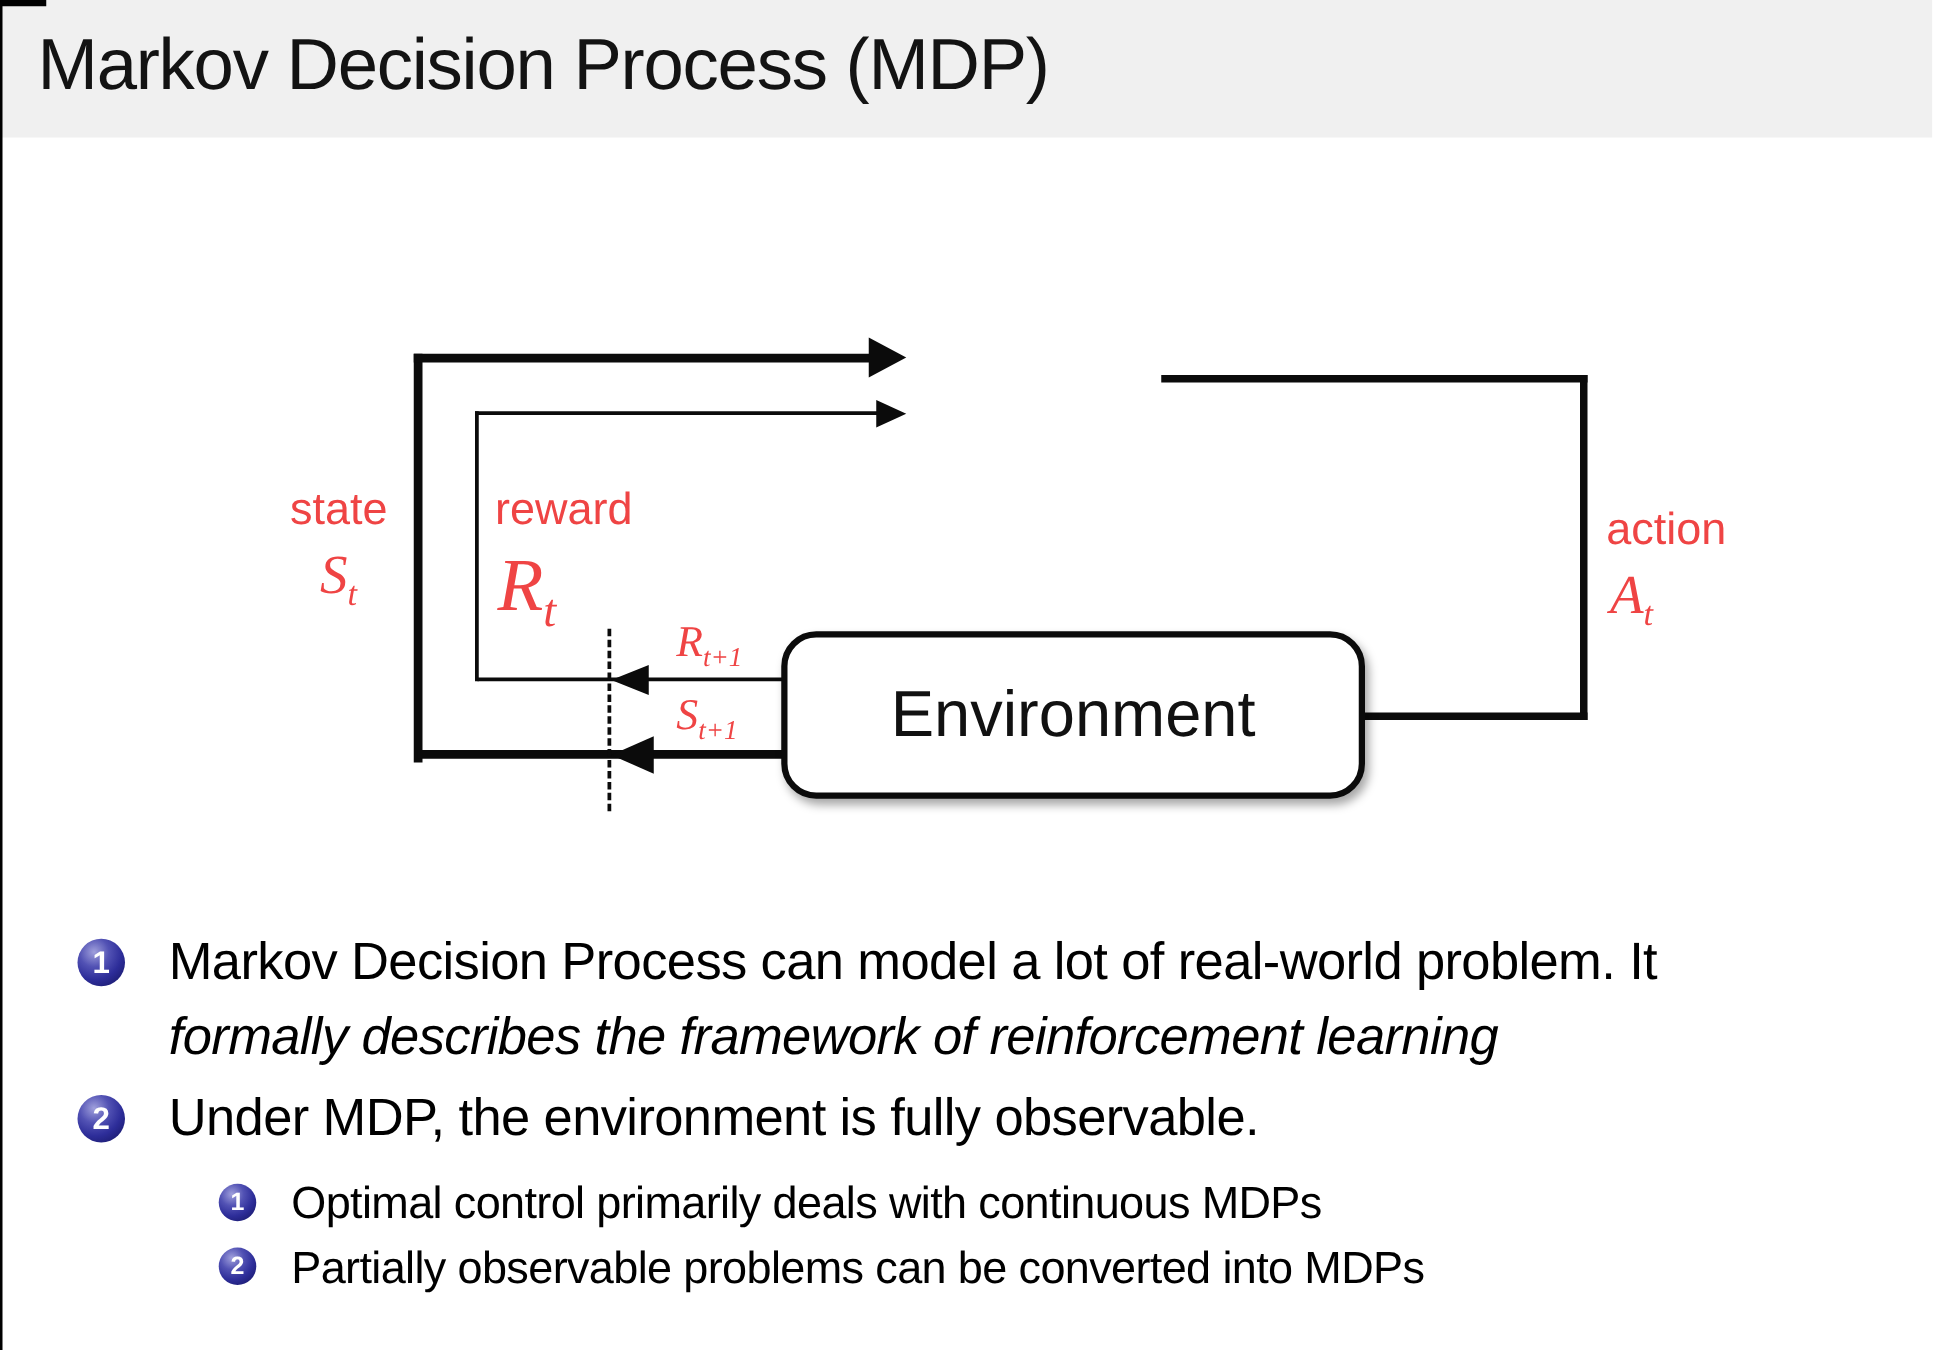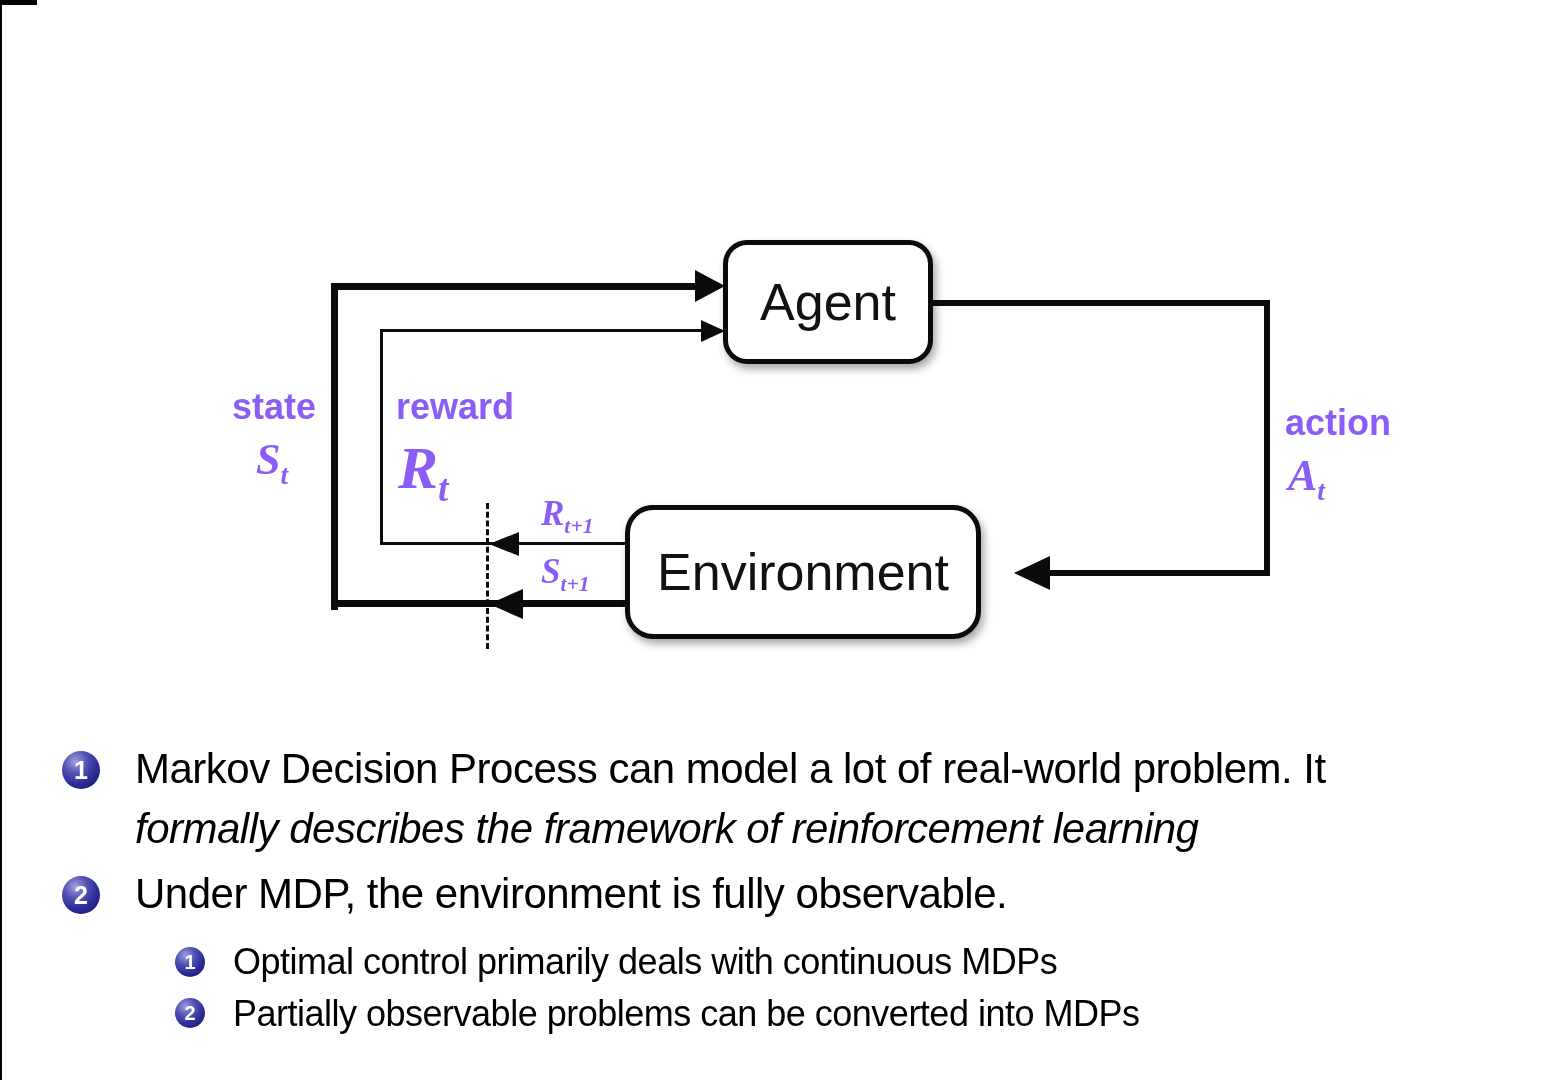--- a/index.html
+++ b/index.html
@@ -28,21 +28,21 @@
   .diagram { position:absolute; left:0; top:0; width:1546px; height:740px; }
 
   .node {
     position:absolute; box-sizing:border-box;
     background:#ffffff; border:5px solid #0b0b0b;
     display:flex; align-items:center; justify-content:center;
     box-shadow: 3px 5px 8px rgba(0,0,0,0.35);
     z-index: 3;
   }
   .agent-box { left:723px; top:240px; width:210px; height:124px; border-radius:24px; }
-  .env-box   { left:625px; top:505px; width:356px; height:134px; border-radius:28px; }
+  .env-box   { left:625px; top:505px; width:467px; height:134px; border-radius:28px; }
   .node-label { font-size:52px; color:#111; }
 
   .ln { position:absolute; background:#0b0b0b; z-index:1; }
   
   .state-v      { left:331px; top:283px; width:7px;  height:327px; }
   .state-h-top  { left:331px; top:283px; width:372px; height:7px; }
   .state-h-bot  { left:334px; top:600px; width:293px; height:7px; }
   
   .reward-v     { left:380px; top:329px; width:3px;  height:216px; }
   .reward-h-top { left:380px; top:329px; width:325px; height:3px; }
@@ -57,21 +57,21 @@
     border-left:3px dashed #0b0b0b; z-index:2;
   }
 
   .arr { position:absolute; width:0; height:0; z-index:2; }
   .arr-state-in   { left:695px; top:270px; border-top:16px solid transparent; border-bottom:16px solid transparent; border-left:30px solid #0b0b0b; }
   .arr-reward-in  { left:701px; top:320px; border-top:11px solid transparent; border-bottom:11px solid transparent; border-left:24px solid #0b0b0b; }
   .arr-reward-ret { left:489px; top:532px; border-top:12px solid transparent; border-bottom:12px solid transparent; border-right:30px solid #0b0b0b; }
   .arr-state-ret  { left:489px; top:589px; border-top:15px solid transparent; border-bottom:15px solid transparent; border-right:34px solid #0b0b0b; }
   .arr-action-in  { left:1014px; top:556px; border-top:17px solid transparent; border-bottom:17px solid transparent; border-right:36px solid #0b0b0b; }
 
-  .dlabel { position:absolute; color:#8b5cf6; z-index:4;font-weight:bold; }
+  .dlabel { position:absolute; color:#ef4444; z-index:4; }
   .lbl-sans { font-size:36px; }
   .math { font-family:"Liberation Serif", serif; font-style:italic; }
   .math sub { font-size:62%; font-style:italic; }
   .lbl-state    { left:232px;  top:386px; }
   .sym-state    { left:256px;  top:434px; font-size:44px;text-align:center; }
   .lbl-reward   { left:396px;  top:386px; }
   .sym-reward   { left:398px;  top:434px; font-size:60px; }
   .sym-next-r   { left:541px;  top:494px; font-size:35px; }
   .sym-next-s   { left:541px;  top:552px; font-size:35px; }
   .lbl-action   { left:1285px; top:402px; }
@@ -100,20 +100,23 @@
   .bt-1b { left:135px; top:70px;  width:1400px;font-style:italic; }
   .bt-2  { left:135px; top:135px; width:1400px; }
   .bt-2-1 { left:233px; top:206px; width:1300px; }
   .bt-2-2 { left:233px; top:258px; width:1300px; }
 </style>
 </head>
 <body>
 
 <div class="slide">
 
+  <div class="title-bar">
+    <div class="title-text">Markov Decision Process (MDP)</div>
+  </div>
 
   <div class="diagram">
 
     <div class="ln state-v"></div>
     <div class="ln state-h-top"></div>
     <div class="ln state-h-bot"></div>
     <div class="ln reward-v"></div>
     <div class="ln reward-h-top"></div>
     <div class="ln reward-h-bot"></div>
     <div class="ln action-h-top"></div>
@@ -121,23 +124,20 @@
     <div class="ln action-h-bot"></div>
 
     <div class="dashed-line"></div>
 
     <div class="arr arr-state-in"></div>
     <div class="arr arr-reward-in"></div>
     <div class="arr arr-reward-ret"></div>
     <div class="arr arr-state-ret"></div>
     <div class="arr arr-action-in"></div>
 
-    <div class="node agent-box">
-      <span class="node-label">Agent</span>
-    </div>
     <div class="node env-box">
       <span class="node-label">Environment</span>
     </div>
 
     <div class="dlabel lbl-sans lbl-state">state</div>
     <div class="dlabel math sym-state"><span>S</span><sub>t</sub></div>
 
     <div class="dlabel lbl-sans lbl-reward">reward</div>
     <div class="dlabel math sym-reward"><span>R</span><sub>t</sub></div>
 

